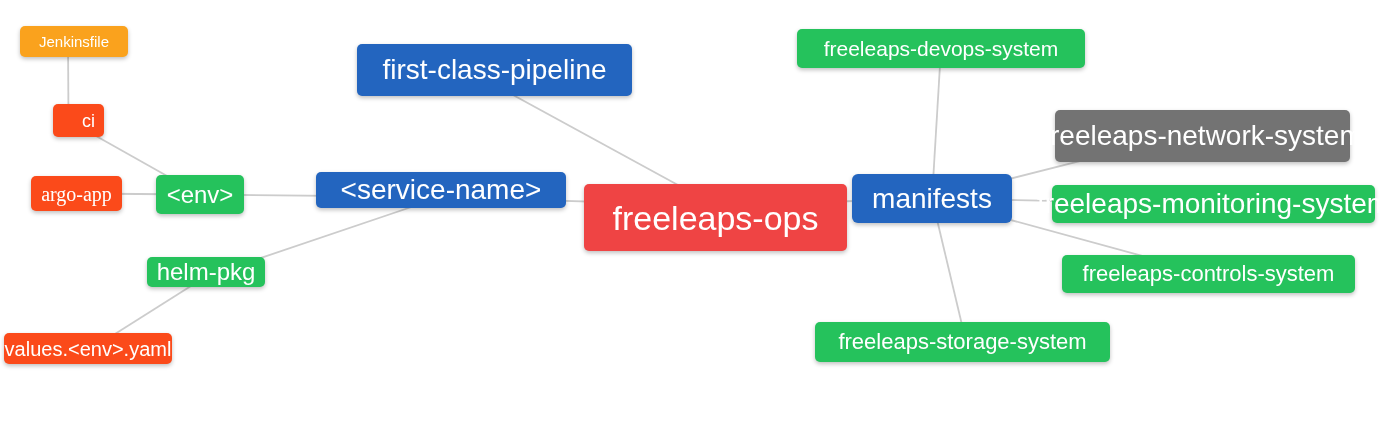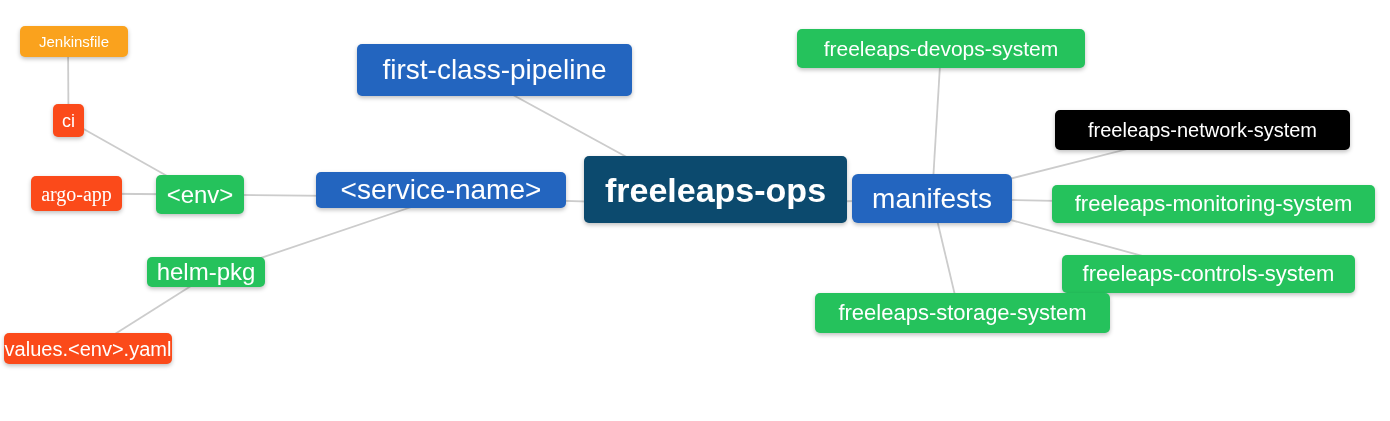--- a/index.html
+++ b/index.html
@@ -53,28 +53,28 @@
       <line x1="715.5" y1="205.5" x2="441" y2="197" stroke="#cccccc" stroke-width="1.8"></line>
       <line x1="715.5" y1="205.5" x2="932" y2="198.5" stroke="#cccccc" stroke-width="1.8"></line>
       <line x1="932" y1="198.5" x2="941" y2="48.5" stroke="#cccccc" stroke-width="1.8"></line>
       <line x1="932" y1="198.5" x2="1202.5" y2="130" stroke="#cccccc" stroke-width="1.8"></line>
       <line x1="932" y1="198.5" x2="1213.5" y2="204" stroke="#cccccc" stroke-width="1.8"></line>
       <line x1="932" y1="198.5" x2="1208.5" y2="274" stroke="#cccccc" stroke-width="1.8"></line>
       <line x1="932" y1="198.5" x2="962.5" y2="327" stroke="#cccccc" stroke-width="1.8"></line>
     </svg>
   <div id="node-layer">
       <div class="node" style="left: 20px; top: 26px; width: 108px; height: 31px; background: rgb(250, 162, 29); font-size: 15px;">Jenkinsfile</div>
-      <div class="node" style="left: 53px; top: 104px; width: 31px; height: 33px; background: rgb(251, 74, 26); font-size: 18px;">ci</div>
+      <div class="node" style="left: 53px; top: 104px; width: 31px; height: 33px; background: rgb(251, 74, 26); font-size: 18px; padding-left: 20px;">ci</div>
       <div class="node" style="left: 31px; top: 176px; width: 91px; height: 35px; background: rgb(251, 74, 26); font-size: 20px; font-family: Liberation Serif, serif;">argo-app</div>
       <div class="node" style="left: 156px; top: 175px; width: 88px; height: 39px; background: rgb(37, 194, 92); font-size: 24px;">&lt;env&gt;</div>
       <div class="node" style="left: 147px; top: 257px; width: 118px; height: 30px; background: rgb(37, 194, 92); font-size: 24px;">helm-pkg</div>
       <div class="node" style="left: 4px; top: 333px; width: 168px; height: 31px; background: rgb(251, 74, 26); font-size: 20px;">values.&lt;env&gt;.yaml</div>
       <div class="node" style="left: 315px; top: 44px; width: 275px; height: 52px; background: rgb(35, 101, 191); font-size: 28px; margin-left: 42px;">first-class-pipeline</div>
       <div class="node" style="left: 316px; top: 172px; width: 250px; height: 36px; background: rgb(35, 101, 191); font-size: 28px;">&lt;service-name&gt;</div>
-      <div class="node" style="left: 584px; top: 156px; width: 263px; height: 67px; background: #0c4a6e; font-size: 34px; font-weight: bold;">freeleaps-ops</div>
+      <div class="node" style="left: 584px; top: 184px; width: 263px; height: 67px; background: #ef4444; font-size: 34px;">freeleaps-ops</div>
       <div class="node" style="left: 852px; top: 174px; width: 160px; height: 49px; background: rgb(35, 101, 191); font-size: 28px; border-radius: 6px;">manifests</div>
       <div class="node" style="left: 797px; top: 29px; width: 288px; height: 39px; background: rgb(37, 194, 92); font-size: 21px;">freeleaps-devops-system</div>
-      <div class="node" style="left: 1055px; top: 110px; width: 295px; height: 40px; background: #000000; font-size: 20px;">freeleaps-network-system</div>
-      <div class="node" style="left: 1052px; top: 185px; width: 323px; height: 38px; background: rgb(37, 194, 92); font-size: 22px;">freeleaps-monitoring-system</div>
+      <div class="node" style="left: 1055px; top: 110px; width: 295px; height: 52px; background: #737373; font-size: 28px;">freeleaps-network-system</div>
+      <div class="node" style="left: 1052px; top: 185px; width: 323px; height: 38px; background: rgb(37, 194, 92); font-size: 28px;">freeleaps-monitoring-system</div>
       <div class="node" style="left: 1062px; top: 255px; width: 293px; height: 38px; background: rgb(37, 194, 92); font-size: 22px;">freeleaps-controls-system</div>
-      <div class="node" style="left: 815px; top: 293px; width: 295px; height: 40px; background: rgb(37, 194, 92); font-size: 22px; text-align: center;">freeleaps-storage-system</div>
+      <div class="node" style="left: 815px; top: 322px; width: 295px; height: 40px; background: rgb(37, 194, 92); font-size: 22px; text-align: center;">freeleaps-storage-system</div>
     </div>
 </div>
 
 </body></html>

